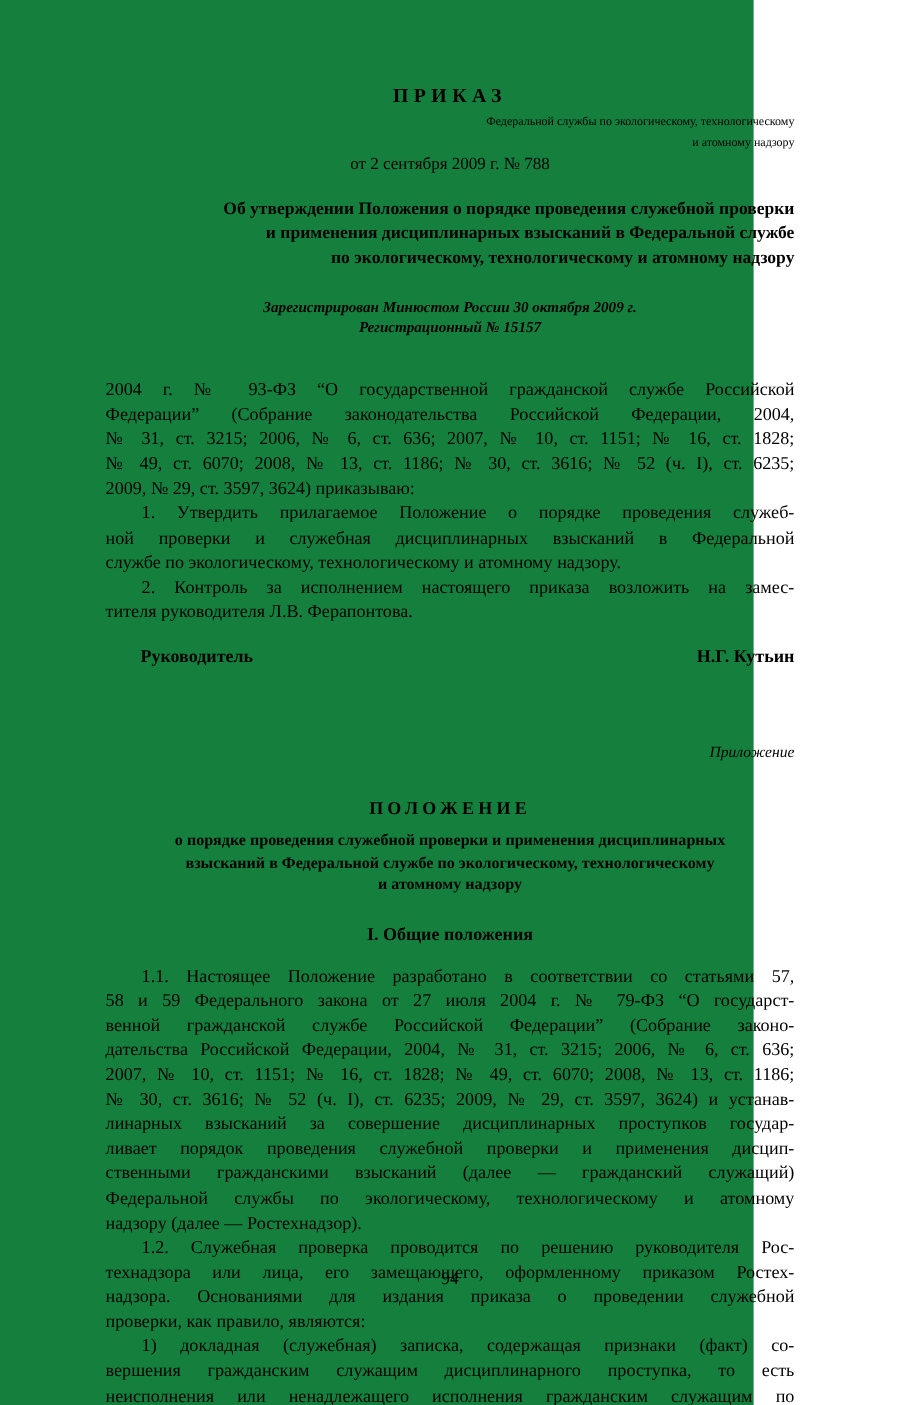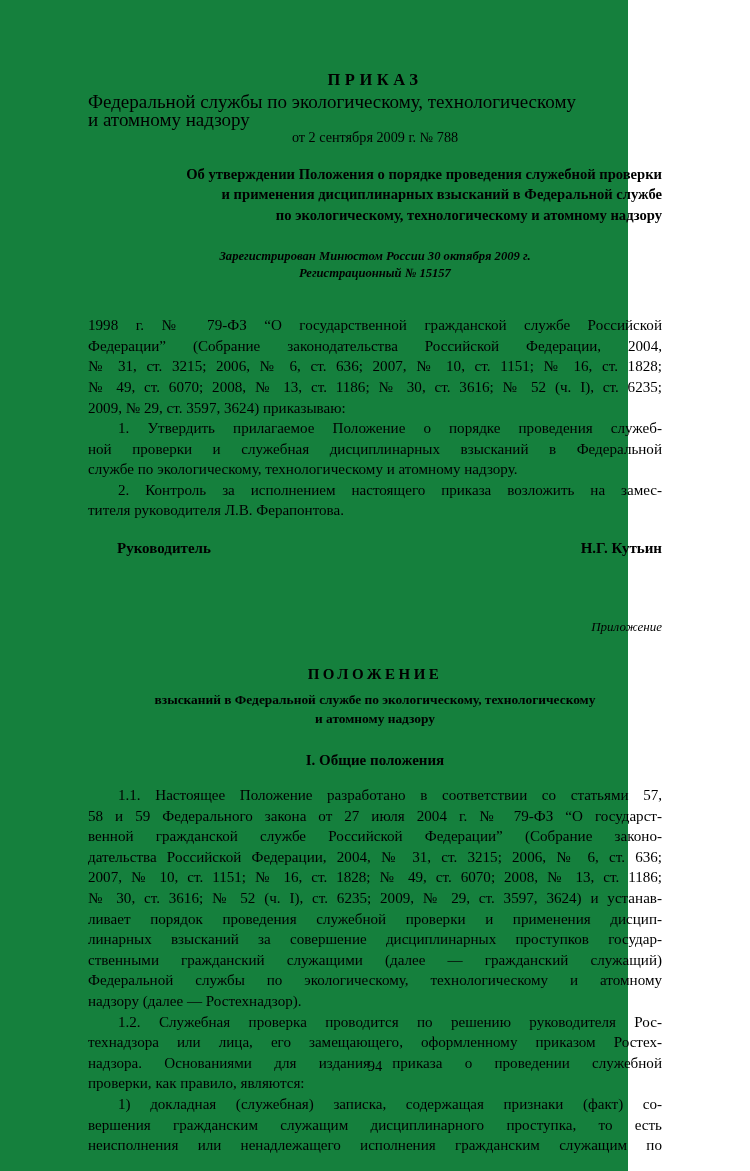--- a/index.html
+++ b/index.html
@@ -38,22 +38,22 @@
   .doc-type {
     text-align: center;
     font-weight: bold;
     font-size: 16.5px;
     letter-spacing: 4.5px;
     margin: 0;
     padding-top: 71px;
     line-height: 1.1;
   }
   .agency-line {
-    text-align: left;
-    font-size: 19px;
+    text-align: right;
+    font-size: 10px;
     line-height: 17.5px;
     margin: 0;
     padding-top: 4px;
   }
   .agency-line .ln { display: block; }
   .doc-date {
     text-align: center;
     font-size: 14.2px;
     line-height: 17.5px;
     margin: 0;
@@ -186,21 +186,21 @@
     </div>
 
     <div class="registration">
       <span class="ln">Зарегистрирован Минюстом России 30 октября 2009 г.</span>
       <span class="ln">Регистрационный № 15157</span>
     </div>
 
     <div class="body-block">
 
       <p class="para">
-        <span class="ln j">1998 г. № 79-ФЗ “О государственной гражданской службе Российской</span>
+        <span class="ln j">2004 г. № 93-ФЗ “О государственной гражданской службе Российской</span>
         <span class="ln j">Федерации” (Собрание законодательства Российской Федерации, 2004,</span>
         <span class="ln j">№ 31, ст. 3215; 2006, № 6, ст. 636; 2007, № 10, ст. 1151; № 16, ст. 1828;</span>
         <span class="ln j">№ 49, ст. 6070; 2008, № 13, ст. 1186; № 30, ст. 3616; № 52 (ч. I), ст. 6235;</span>
         <span class="ln last">2009, № 29, ст. 3597, 3624) приказываю:</span>
       </p>
 
       <p class="para">
         <span class="ln first j">1. Утвердить прилагаемое Положение о порядке проведения служеб-</span>
         <span class="ln j">ной проверки и служебная дисциплинарных взысканий в Федеральной</span>
         <span class="ln last">службе по экологическому, технологическому и атомному надзору.</span>
@@ -215,38 +215,39 @@
         <span>Руководитель</span>
         <span>Н.Г. Кутьин</span>
       </div>
     </div>
 
     <div class="appendix-label">Приложение</div>
 
     <div class="polozhenie-head">ПОЛОЖЕНИЕ</div>
 
     <div class="polozhenie-sub">
+      <span class="ln">о порядке проведения служебной проверки и применения дисциплинарных</span>
       <span class="ln">взысканий в Федеральной службе по экологическому, технологическому</span>
       <span class="ln">и атомному надзору</span>
     </div>
 
     <div class="section-head">I. Общие положения</div>
 
     <div class="section-body">
 
       <p class="para">
         <span class="ln first j">1.1. Настоящее Положение разработано в соответствии со статьями 57,</span>
         <span class="ln j">58 и 59 Федерального закона от 27 июля 2004 г. № 79-ФЗ “О государст-</span>
         <span class="ln j">венной гражданской службе Российской Федерации” (Собрание законо-</span>
         <span class="ln j">дательства Российской Федерации, 2004, № 31, ст. 3215; 2006, № 6, ст. 636;</span>
         <span class="ln j">2007, № 10, ст. 1151; № 16, ст. 1828; № 49, ст. 6070; 2008, № 13, ст. 1186;</span>
         <span class="ln j">№ 30, ст. 3616; № 52 (ч. I), ст. 6235; 2009, № 29, ст. 3597, 3624) и устанав-</span>
+        <span class="ln j">линарных взысканий за совершение дисциплинарных проступков государ-</span>
         <span class="ln j">ливает порядок проведения служебной проверки и применения дисцип-</span>
-        <span class="ln j">линарных взысканий за совершение дисциплинарных проступков государ-</span>
-        <span class="ln j">ственными гражданский служащими (далее — гражданский служащий)</span>
+        <span class="ln j">ственными гражданскими взысканий (далее — гражданский служащий)</span>
         <span class="ln j">Федеральной службы по экологическому, технологическому и атомному</span>
         <span class="ln last">надзору (далее — Ростехнадзор).</span>
       </p>
 
       <p class="para">
         <span class="ln first j">1.2. Служебная проверка проводится по решению руководителя Рос-</span>
         <span class="ln j">технадзора или лица, его замещающего, оформленному приказом Ростех-</span>
         <span class="ln j">надзора. Основаниями для издания приказа о проведении служебной</span>
         <span class="ln last">проверки, как правило, являются:</span>
       </p>

